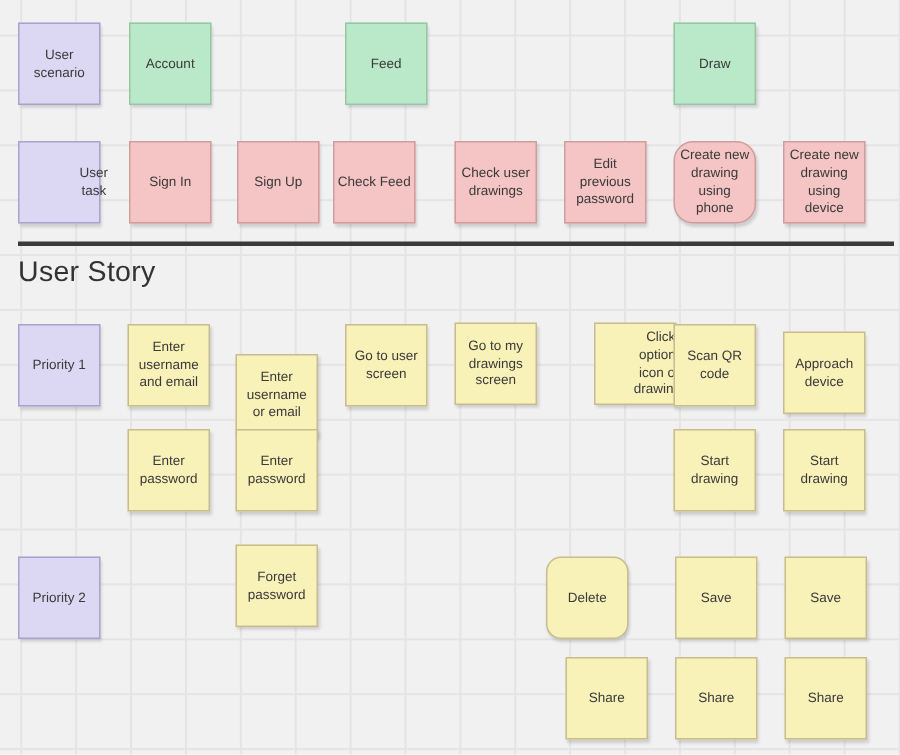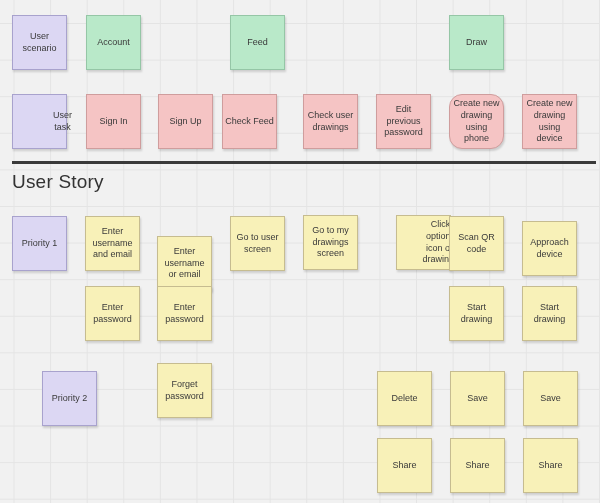--- a/index.html
+++ b/index.html
@@ -84,22 +84,22 @@
       <div class="note note--yellow" style="left: 157px; top: 216px; margin-top: 20px;">Enter username or email</div>
       <div class="note note--yellow" style="left: 230px; top: 216px;">Go to user screen</div>
       <div class="note note--yellow" style="left: 303px; top: 215px; text-align: center;">Go to my drawings screen</div>
       <div class="note note--yellow" style="left: 396px; top: 215px; padding-left: 36px;">Click options icon on drawings</div>
       <div class="note note--yellow" style="left: 449px; top: 216px;">Scan QR code</div>
       <div class="note note--yellow" style="left: 522px; top: 221px;">Approach device</div>
       <div class="note note--yellow" style="left: 85px; top: 286px;">Enter password</div>
       <div class="note note--yellow" style="left: 157px; top: 286px;">Enter password</div>
       <div class="note note--yellow" style="left: 449px; top: 286px;">Start drawing</div>
       <div class="note note--yellow" style="left: 522px; top: 286px;">Start drawing</div>
-      <div class="note note--purple" style="left: 12px; top: 371px; margin-left: 30px;">Priority 2</div>
+      <div class="note note--purple" style="left: 12px; top: 371px;">Priority 2</div>
       <div class="note note--yellow" style="left: 157px; top: 363px;">Forget password</div>
-      <div class="note note--yellow" style="left: 377px; top: 371px;">Delete</div>
+      <div class="note note--yellow" style="left: 364px; top: 371px; border-radius: 10px;">Delete</div>
       <div class="note note--yellow" style="left: 450px; top: 371px;">Save</div>
       <div class="note note--yellow" style="left: 523px; top: 371px;">Save</div>
       <div class="note note--yellow" style="left: 377px; top: 438px;">Share</div>
       <div class="note note--yellow" style="left: 450px; top: 438px;">Share</div>
       <div class="note note--yellow" style="left: 523px; top: 438px;">Share</div>
     </div>
 </div>
 
 </body></html>

